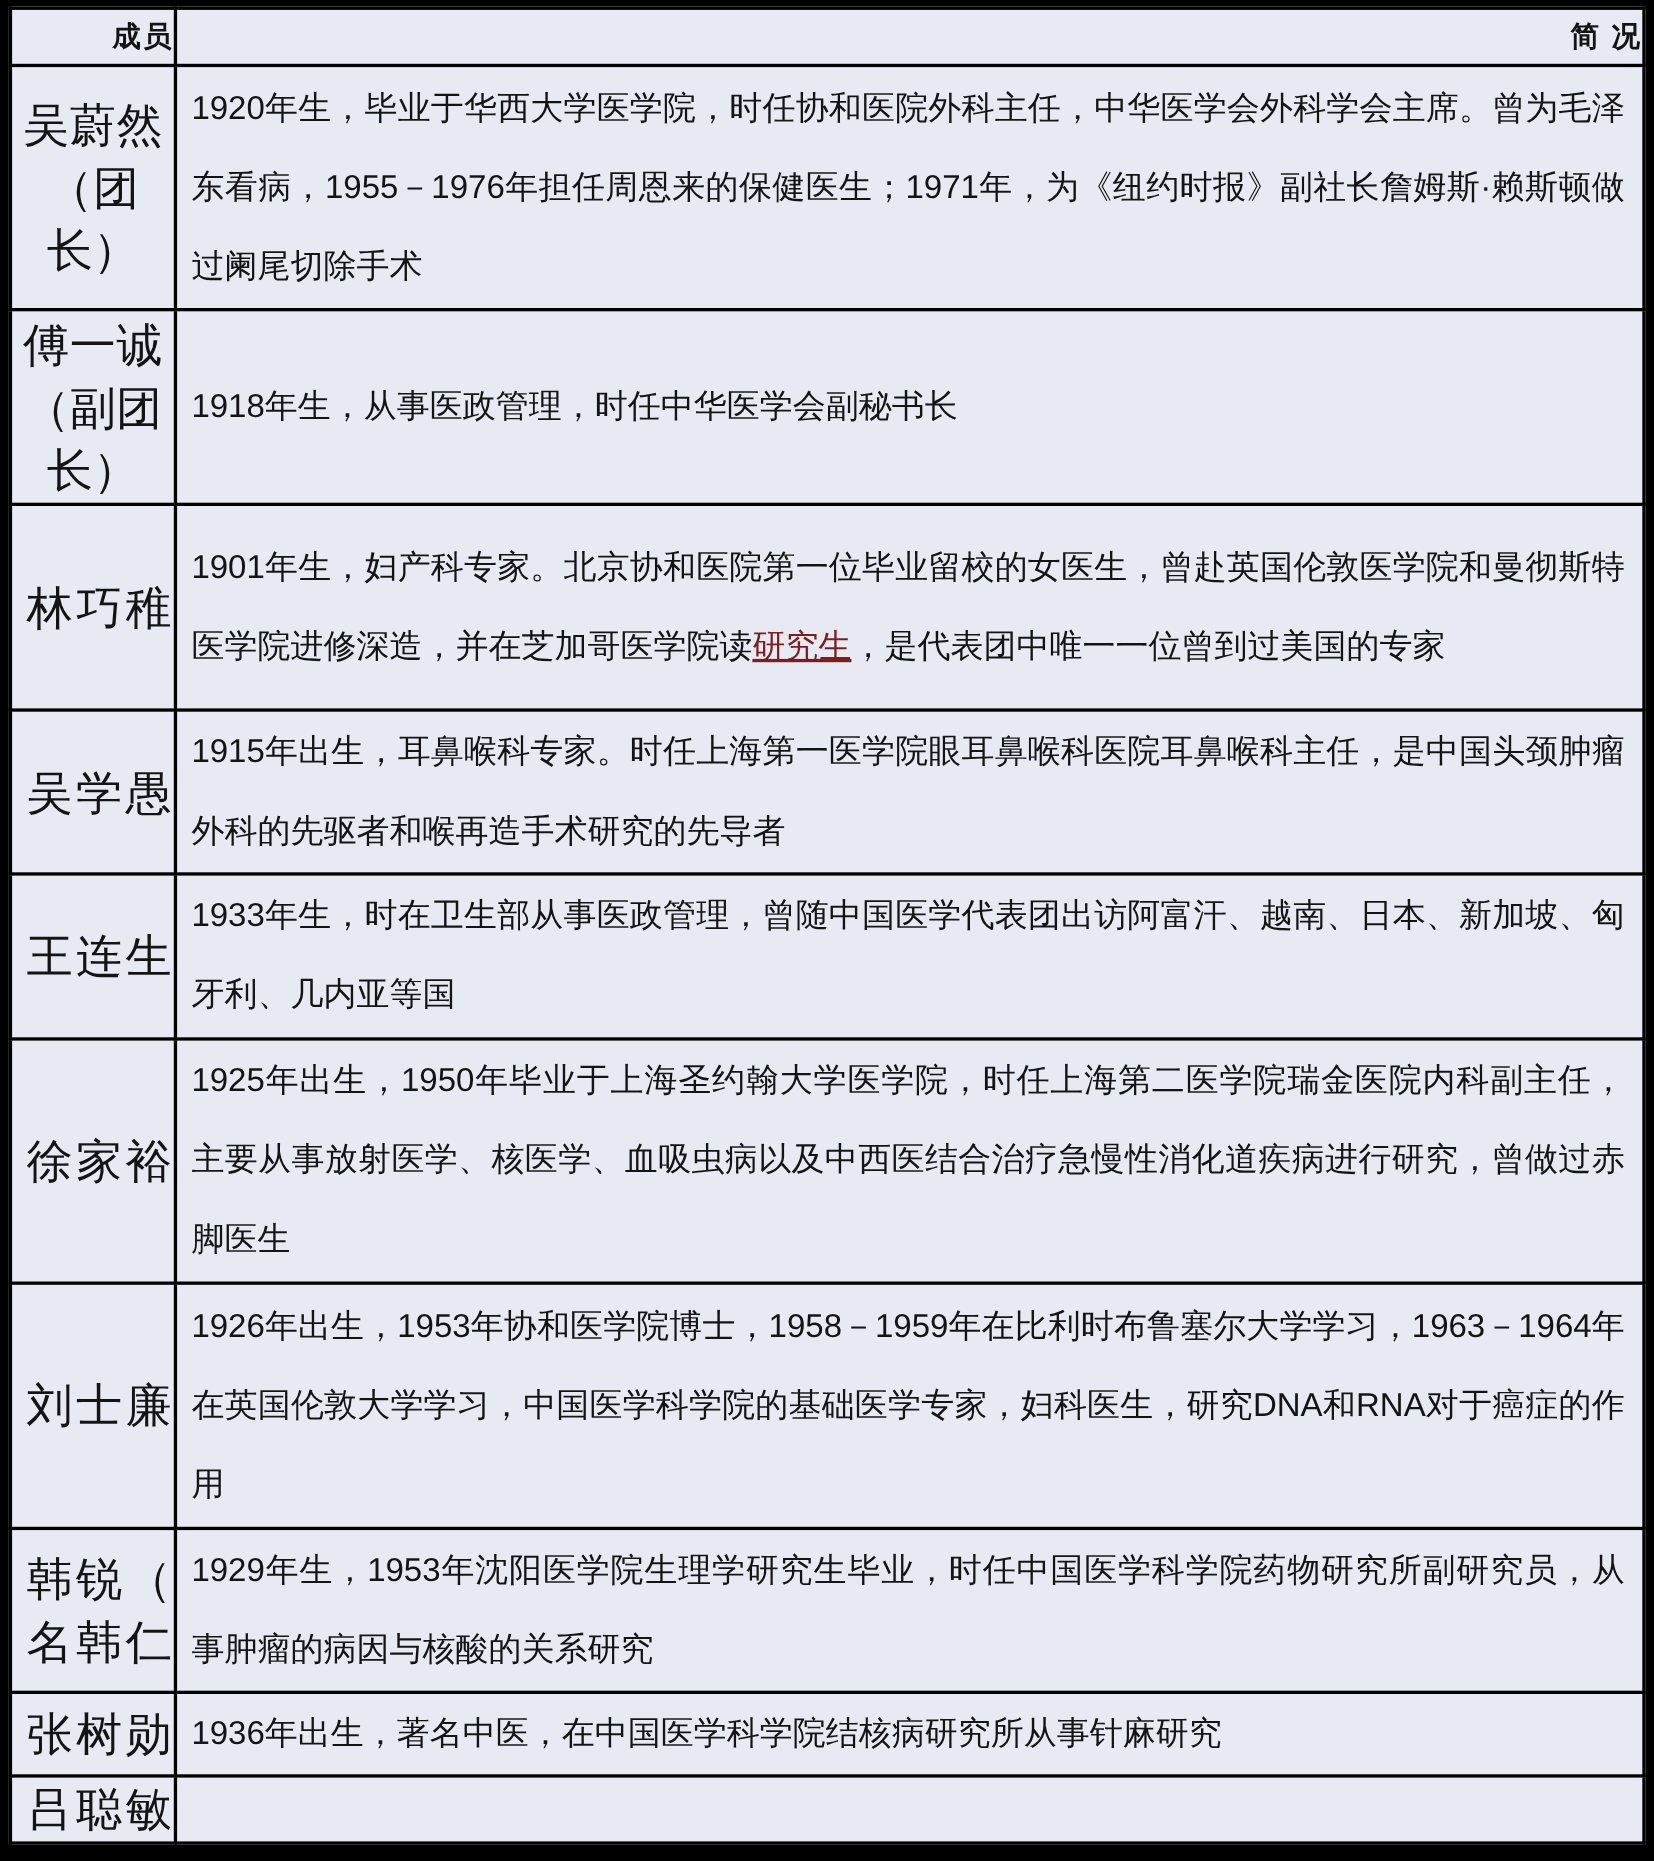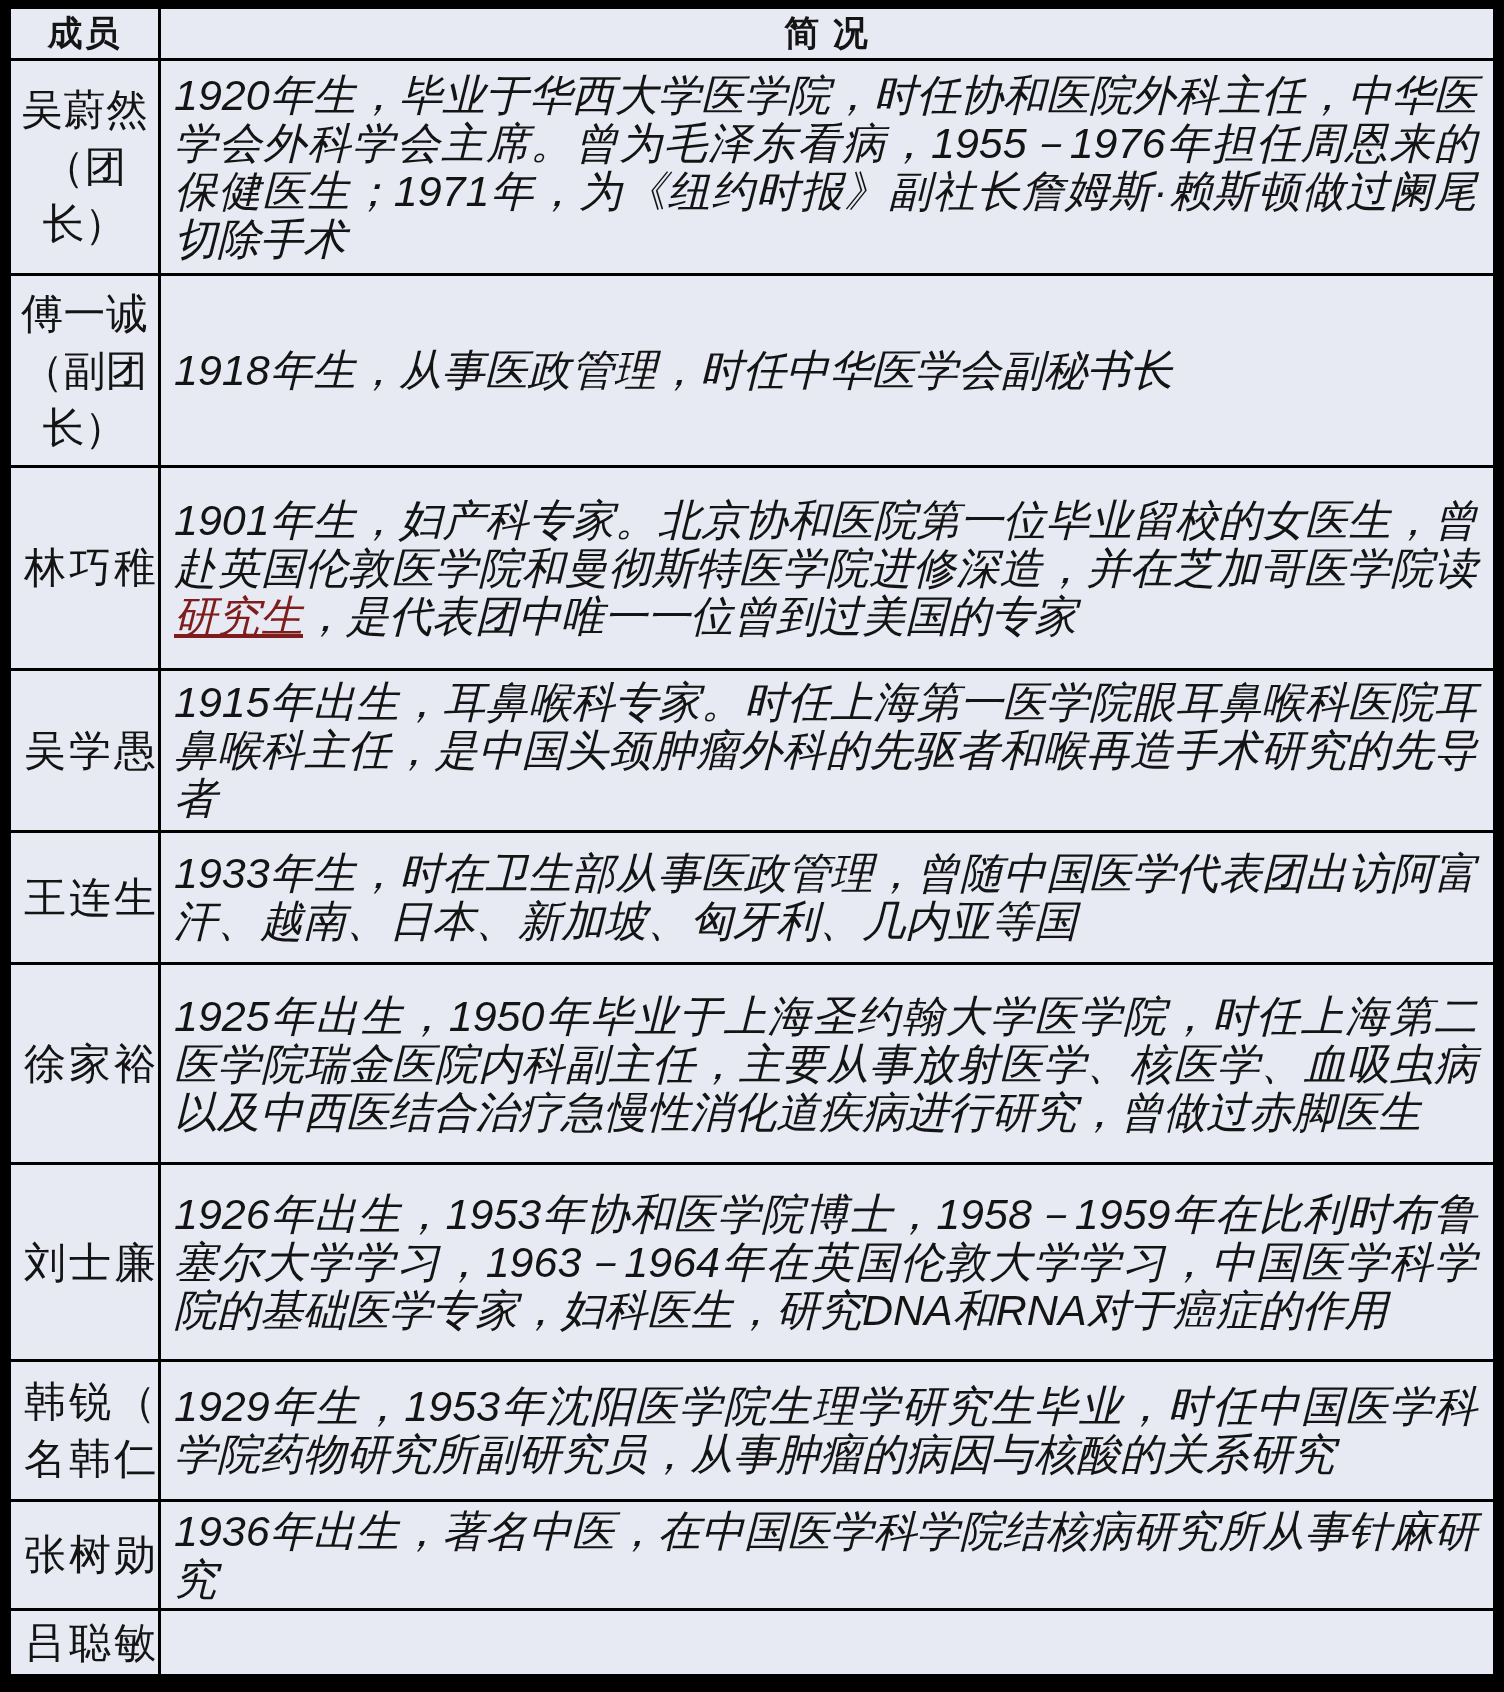--- a/index.html
+++ b/index.html
@@ -21,24 +21,24 @@
     width: 100%; height: 100%;
     background: #e8eaf3;
   }
   th, td {
     border: 3px solid #000;
     padding: 0;
     vertical-align: middle;
   }
   th.member-col { width: 150px; }
   th {
-    font-size: 35px;
+    font-size: 26px;
     font-weight: bold;
     height: 49px;
-    text-align: center;
+    text-align: right;
     letter-spacing: 2px;
   }
   td.name-cell {
     padding: 0 10px;
     font-size: 42px;
     overflow: hidden;
   }
   .name-plain {
     line-height: 57px;
     letter-spacing: 3px;
@@ -53,24 +53,23 @@
   }
   .name-cent {
     line-height: 57px;
     text-align: center;
   }
   td.profile-cell {
     padding: 0 16px 0 13px;
     overflow: hidden;
   }
   .profile-text {
-    font-size: 43px;
-    line-height: 48px;
+    font-size: 30px;
+    line-height: 72px;
     text-align: justify;
-    font-style: italic;
   }
   .profile-link {
     color: #7f1d1d;
     text-decoration: underline;
     cursor: pointer;
   }
 </style>
 </head>
 <body>
 

